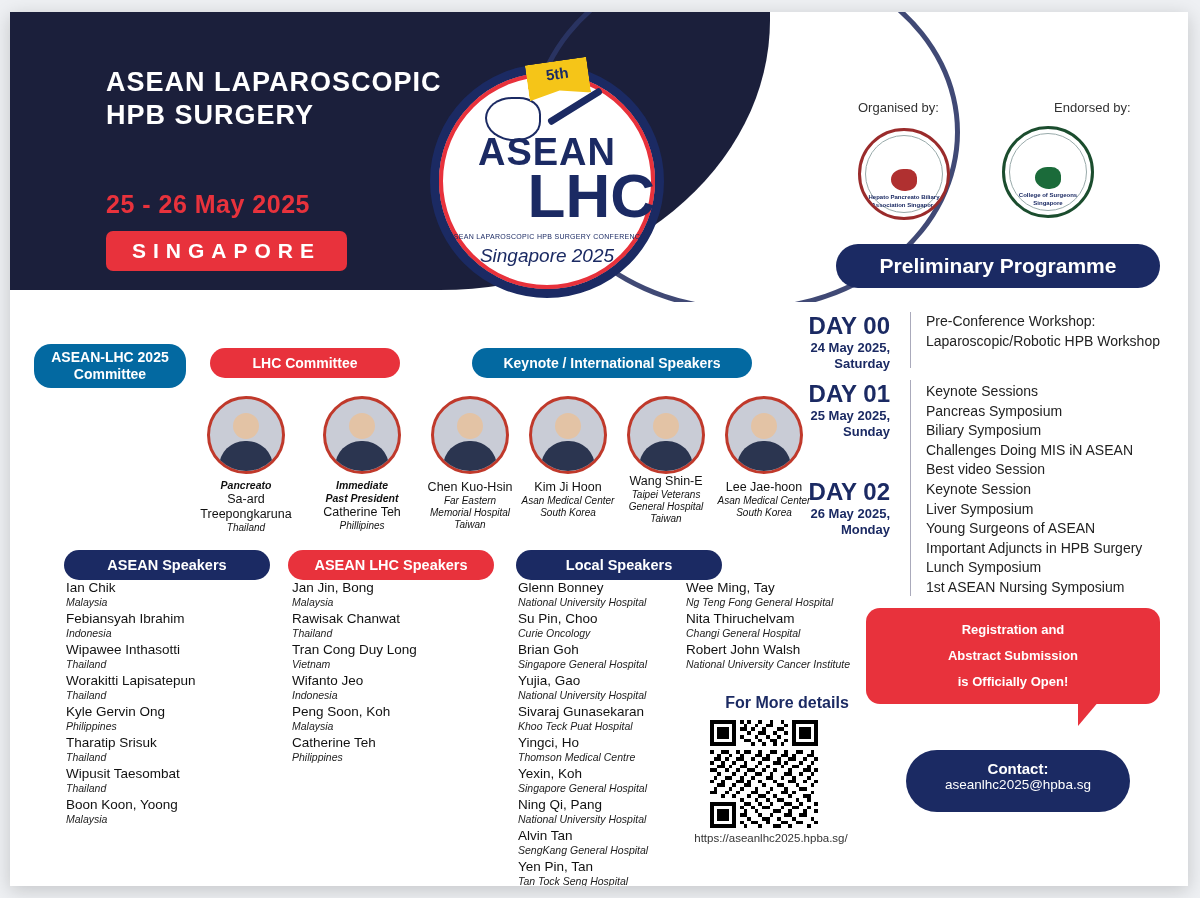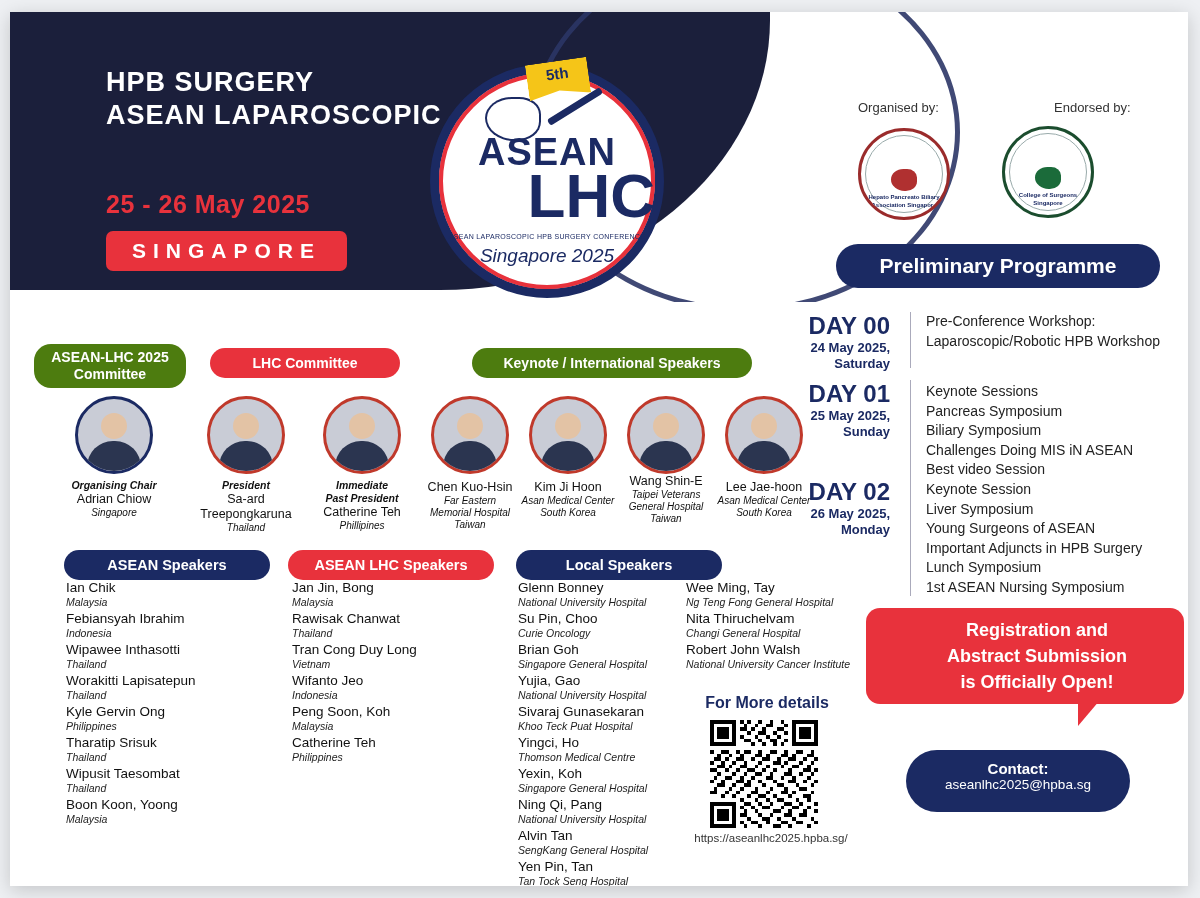--- a/index.html
+++ b/index.html
@@ -117,21 +117,21 @@
   .day-title{color:#1b2a63;font-size:24px;font-weight:bold;text-align:right;}
   .day-date{color:#1b2a63;font-size:13px;font-weight:bold;text-align:right;line-height:16px;}
   .day-sep{position:absolute;width:1px;background:#aab;}
   .day-items{position:absolute;color:#222;font-size:14px;line-height:19.5px;}
   
   .pill{
     position:absolute;border-radius:17px;color:#fff;
     font-size:14px;font-weight:bold;display:flex;align-items:center;justify-content:center;
     text-align:center;line-height:17px;
   }
-  .pill.navy{background:#4d7c0f;}
+  .pill.navy{background:#0369a1;}
   .pill.red{background:#e8323c;}
   
   .person{position:absolute;text-align:center;width:120px;}
   .photo{
     width:72px;height:72px;border-radius:50%;margin:0 auto;
     border:3px solid #c0392b;background:#c9ccd6;overflow:hidden;position:relative;
   }
   .photo.navy{border-color:#1b2a63;}
   .ph-head{
     position:absolute;left:50%;top:14px;width:26px;height:26px;margin-left:-13px;
@@ -148,36 +148,36 @@
   .sp-pill{
     position:absolute;height:30px;border-radius:15px;background:#1b2a63;color:#fff;
     display:flex;align-items:center;justify-content:center;font-size:14.5px;font-weight:bold;
   }
   .sp-pill.red{background:#e8323c;}
   .sp-list{position:absolute;}
   .sp-name{font-size:13.5px;color:#111;line-height:16px;}
   .sp-aff{font-size:10.5px;font-style:italic;color:#222;line-height:13px;margin-bottom:2px;}
   
   .more-title{
-    position:absolute;left:682px;top:682px;width:150px;text-align:center;
+    position:absolute;left:702px;top:682px;width:150px;text-align:center;
     font-size:16px;font-weight:bold;color:#1b2a63;
   }
   .qr{
     position:absolute;left:700px;top:708px;width:108px;height:108px;background:#fff;
   }
   .qr canvas,.qr svg{display:block;}
   .qr-url{
     position:absolute;left:666px;top:820px;width:190px;text-align:center;
     font-size:11.5px;color:#333;
   }
   .reg-bubble{
     position:absolute;left:856px;top:596px;width:294px;height:96px;
     background:#e8323c;border-radius:14px;color:#fff;
     display:flex;align-items:center;justify-content:center;text-align:center;
-    font-size:18px;font-weight:bold;line-height:26px;padding-left:24px;
+    font-size:13px;font-weight:bold;line-height:26px;
   }
   .reg-tail{
     position:absolute;left:1068px;top:688px;width:0;height:0;
     border-left:22px solid #e8323c;border-bottom:26px solid transparent;
   }
   .contact-box{
     position:absolute;left:896px;top:738px;width:224px;height:62px;
     background:#1b2a63;border-radius:31px;color:#fff;text-align:center;
     padding-top:10px;box-sizing:border-box;
   }
@@ -193,22 +193,22 @@
 <body>
 
 <div class="poster">
   <div class="bg-tint"></div>
 
   <div class="header">
     <div class="navy-blob"></div>
     <div class="navy-arc"></div>
 
     <div class="conf-title">
+      <div>ASEAN LAPAROSCOPIC</div>
       <div>HPB SURGERY</div>
-      <div>ASEAN LAPAROSCOPIC</div>
     </div>
     <div class="conf-dates">25 - 26 May 2025</div>
     <div class="sing-pill">SINGAPORE</div>
 
     <div class="logo">
       <div class="logo-inner"></div>
       <div class="logo-liver"></div>
       <div class="logo-scope"></div>
       <div class="logo-ribbon">
         <span>5th</span>
@@ -274,36 +274,27 @@
     <div>Important Adjuncts in HPB Surgery</div>
     <div>Lunch Symposium</div>
     <div>1st ASEAN Nursing Symposium</div>
   </div>
 
   <div class="pill navy" style="left:24px;top:332px;width:152px;height:44px;white-space:pre-line;">ASEAN-LHC 2025
 Committee</div>
   <div class="pill red" style="left:200px;top:336px;width:190px;height:30px;">LHC Committee</div>
   <div class="pill navy" style="left:462px;top:336px;width:280px;height:30px;">Keynote / International Speakers</div>
 
-  <div class="person" style="left:44px;top:384px;">
-    <div class="photo navy">
-        <div class="ph-head"></div>
-        <div class="ph-body"></div>
-      </div>
-    <div class="p-role" style="white-space:pre-line">Organising Chair</div>
-    <div class="p-name">Adrian Chiow</div>
-    <div class="p-place">Singapore</div>
-  </div>
 
   <div class="person" style="left:176px;top:384px;">
     <div class="photo">
         <div class="ph-head"></div>
         <div class="ph-body"></div>
       </div>
-    <div class="p-role" style="white-space:pre-line">President</div>
+    <div class="p-role" style="white-space:pre-line">Pancreato</div>
     <div class="p-name">Sa-ard Treepongkaruna</div>
     <div class="p-place">Thailand</div>
   </div>
 
   <div class="person" style="left:292px;top:384px;">
     <div class="photo">
         <div class="ph-head"></div>
         <div class="ph-body"></div>
       </div>
     <div class="p-role" style="white-space:pre-line">Immediate

